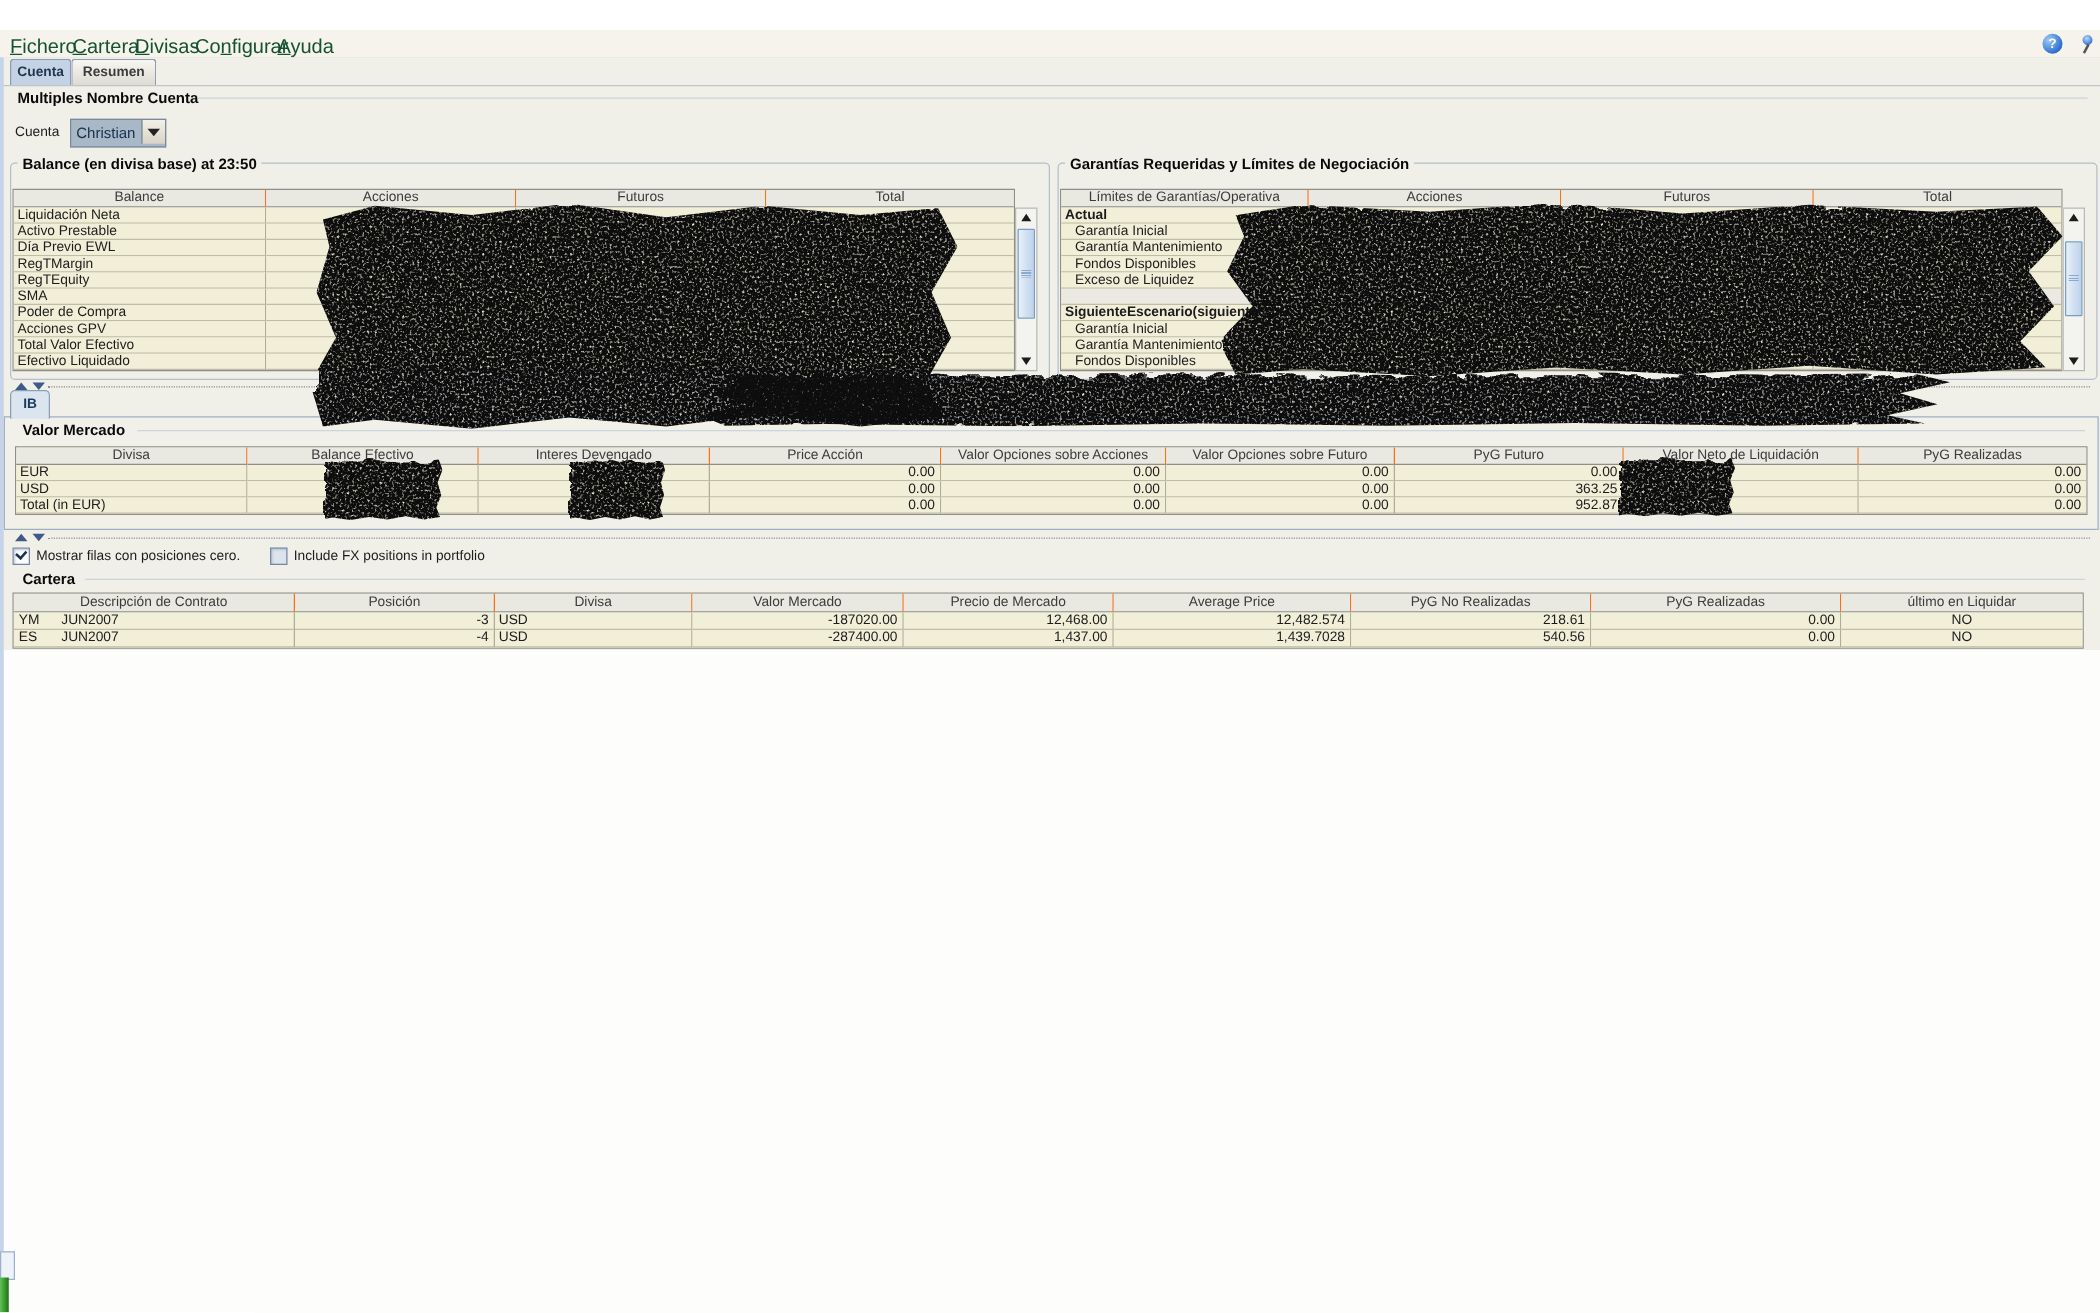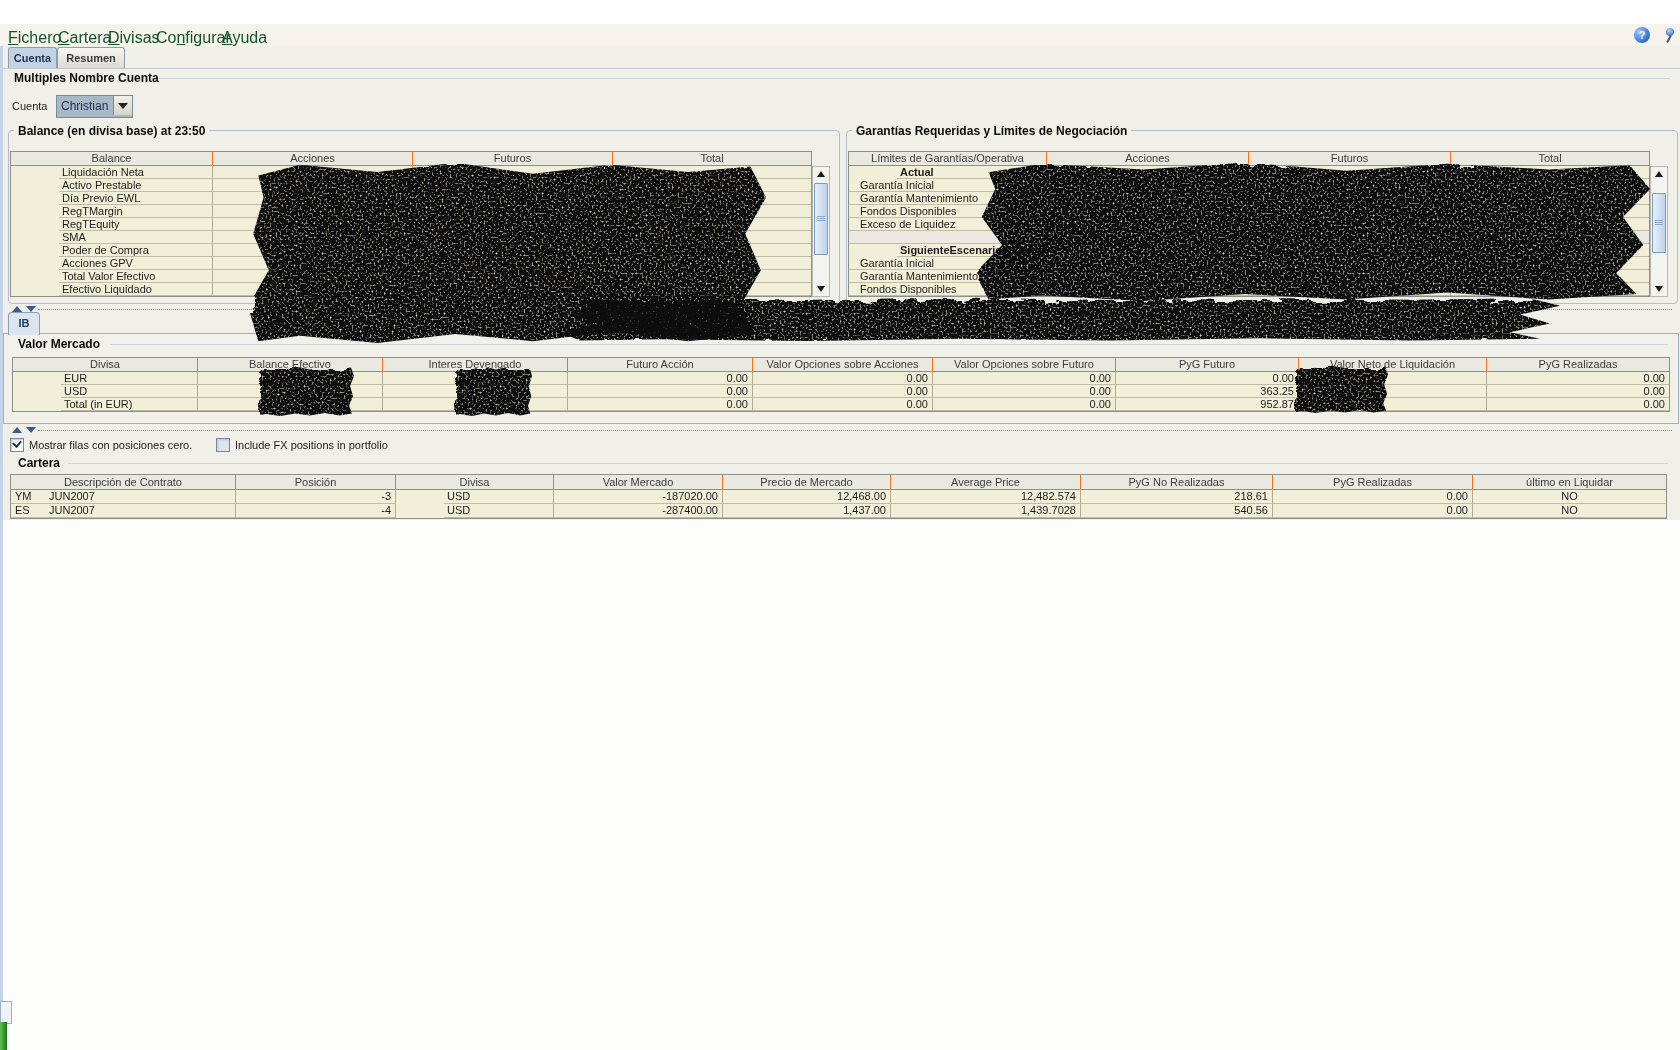--- a/index.html
+++ b/index.html
@@ -62,21 +62,21 @@
 
   
   .table{position:absolute;border:1px solid #8f8f89;background:#f2efd9;}
   .thead,.trow{display:grid;}
   .thead{height:14px;}
   .trow{height:13px;}
   .th{background:#e9e8e1;border-right:1px solid #f97316;border-bottom:1px solid #8f8f89;
       color:#3c3c3c;text-align:center;line-height:13px;overflow:hidden;white-space:nowrap;}
   .td{border-right:1px solid #b0ac96;border-bottom:1px solid #c0bca6;line-height:12px;overflow:hidden;white-space:nowrap;background:#f2efd9;}
   .th:last-child,.td:last-child{border-right:none;}
-  .td.lbl{padding-left:3px;margin-left:48px;}
+  .td.lbl{padding-left:3px;}
   .td.indent{padding-left:11px;}
   .td.bold{font-weight:bold;}
   .td.blank{background:#ebe9e1;}
   .td.num{text-align:right;padding-right:4px;}
   .td.ctr{text-align:center;}
   .crow{height:14px;}
   .crow .td{line-height:13px;}
   .sym{display:inline-block;width:34px;padding-left:4px;}
 
   
@@ -330,21 +330,21 @@
   <div class="ib-pane"></div>
   <div class="ib-tab">IB</div>
 
   <span class="group-title" style="left:14px;top:337px;background:#f1f0e9">Valor Mercado</span>
   <div class="hline" style="left:110px;top:344px;width:1558px"></div>
   <div class="table" style="left:12px;top:357px;width:1656px">
     <div class="thead" style="grid-template-columns:185px 185px 185px 185px 180px 183px 183px 188px 182px">
       <div class="th">Divisa</div>
       <div class="th">Balance Efectivo</div>
       <div class="th">Interes Devengado</div>
-      <div class="th">Futuro Acción</div>
+      <div class="th">Price Acción</div>
       <div class="th">Valor Opciones sobre Acciones</div>
       <div class="th">Valor Opciones sobre Futuro</div>
       <div class="th">PyG Futuro</div>
       <div class="th">Valor Neto de Liquidación</div>
       <div class="th">PyG Realizadas</div>
     </div>
     <div class="trow" style="grid-template-columns:185px 185px 185px 185px 180px 183px 183px 188px 182px">
       <div class="td lbl">EUR</div>
       <div class="td num"></div>
       <div class="td num"></div>

